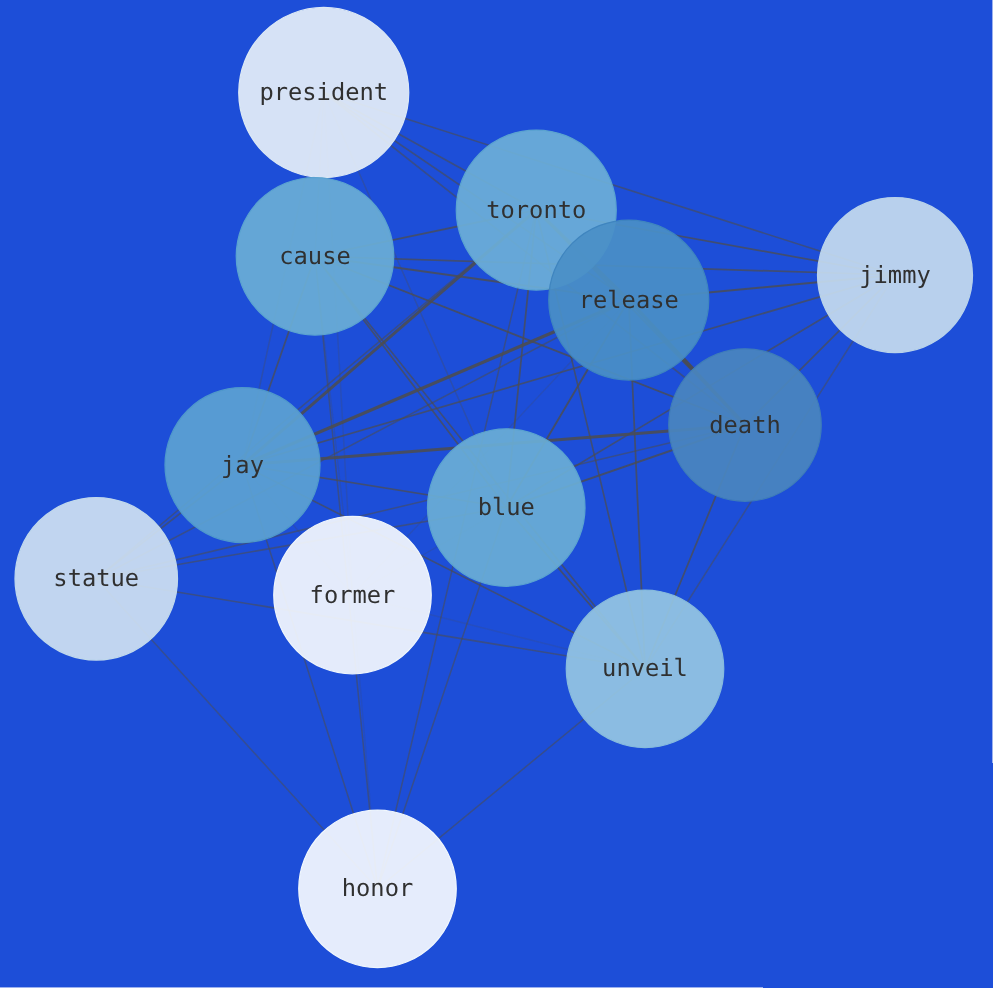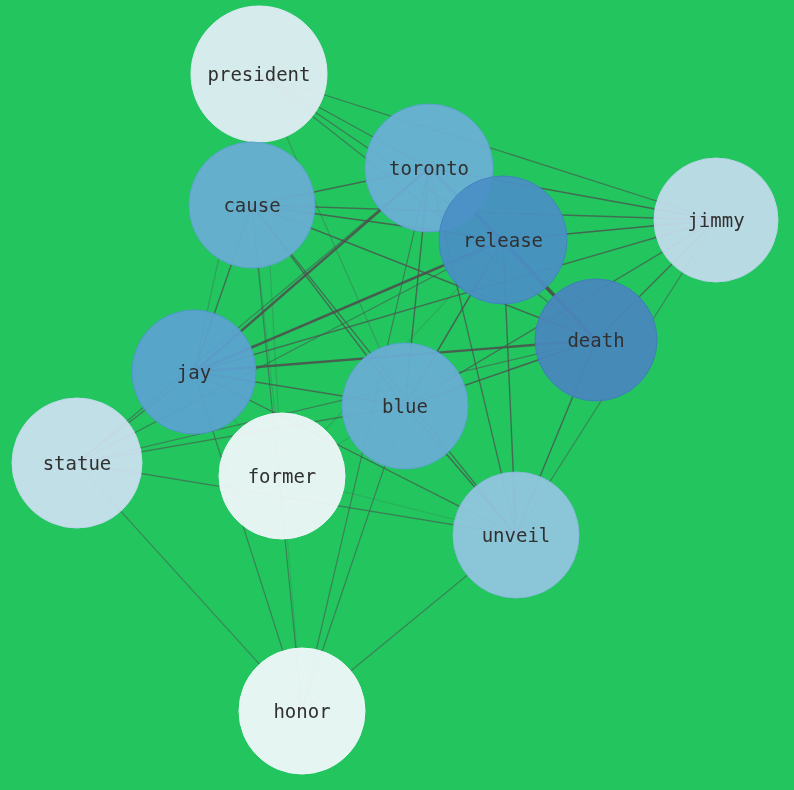--- a/index.html
+++ b/index.html
@@ -10,21 +10,21 @@
   body {
     width: 794px;
     height: 790px;
     font-family: "DejaVu Sans Mono", "Liberation Mono", monospace;
     overflow: hidden;
   }
   #graph-canvas {
     position: relative;
     width: 794px;
     height: 790px;
-    background: #22c55e;
+    background: #1d4ed8;
   }
   #graph-svg {
     position: absolute;
     top: 0;
     left: 0;
     width: 794px;
     height: 790px;
   }
   .node-label {
     font-family: "DejaVu Sans Mono", "Liberation Mono", monospace;

